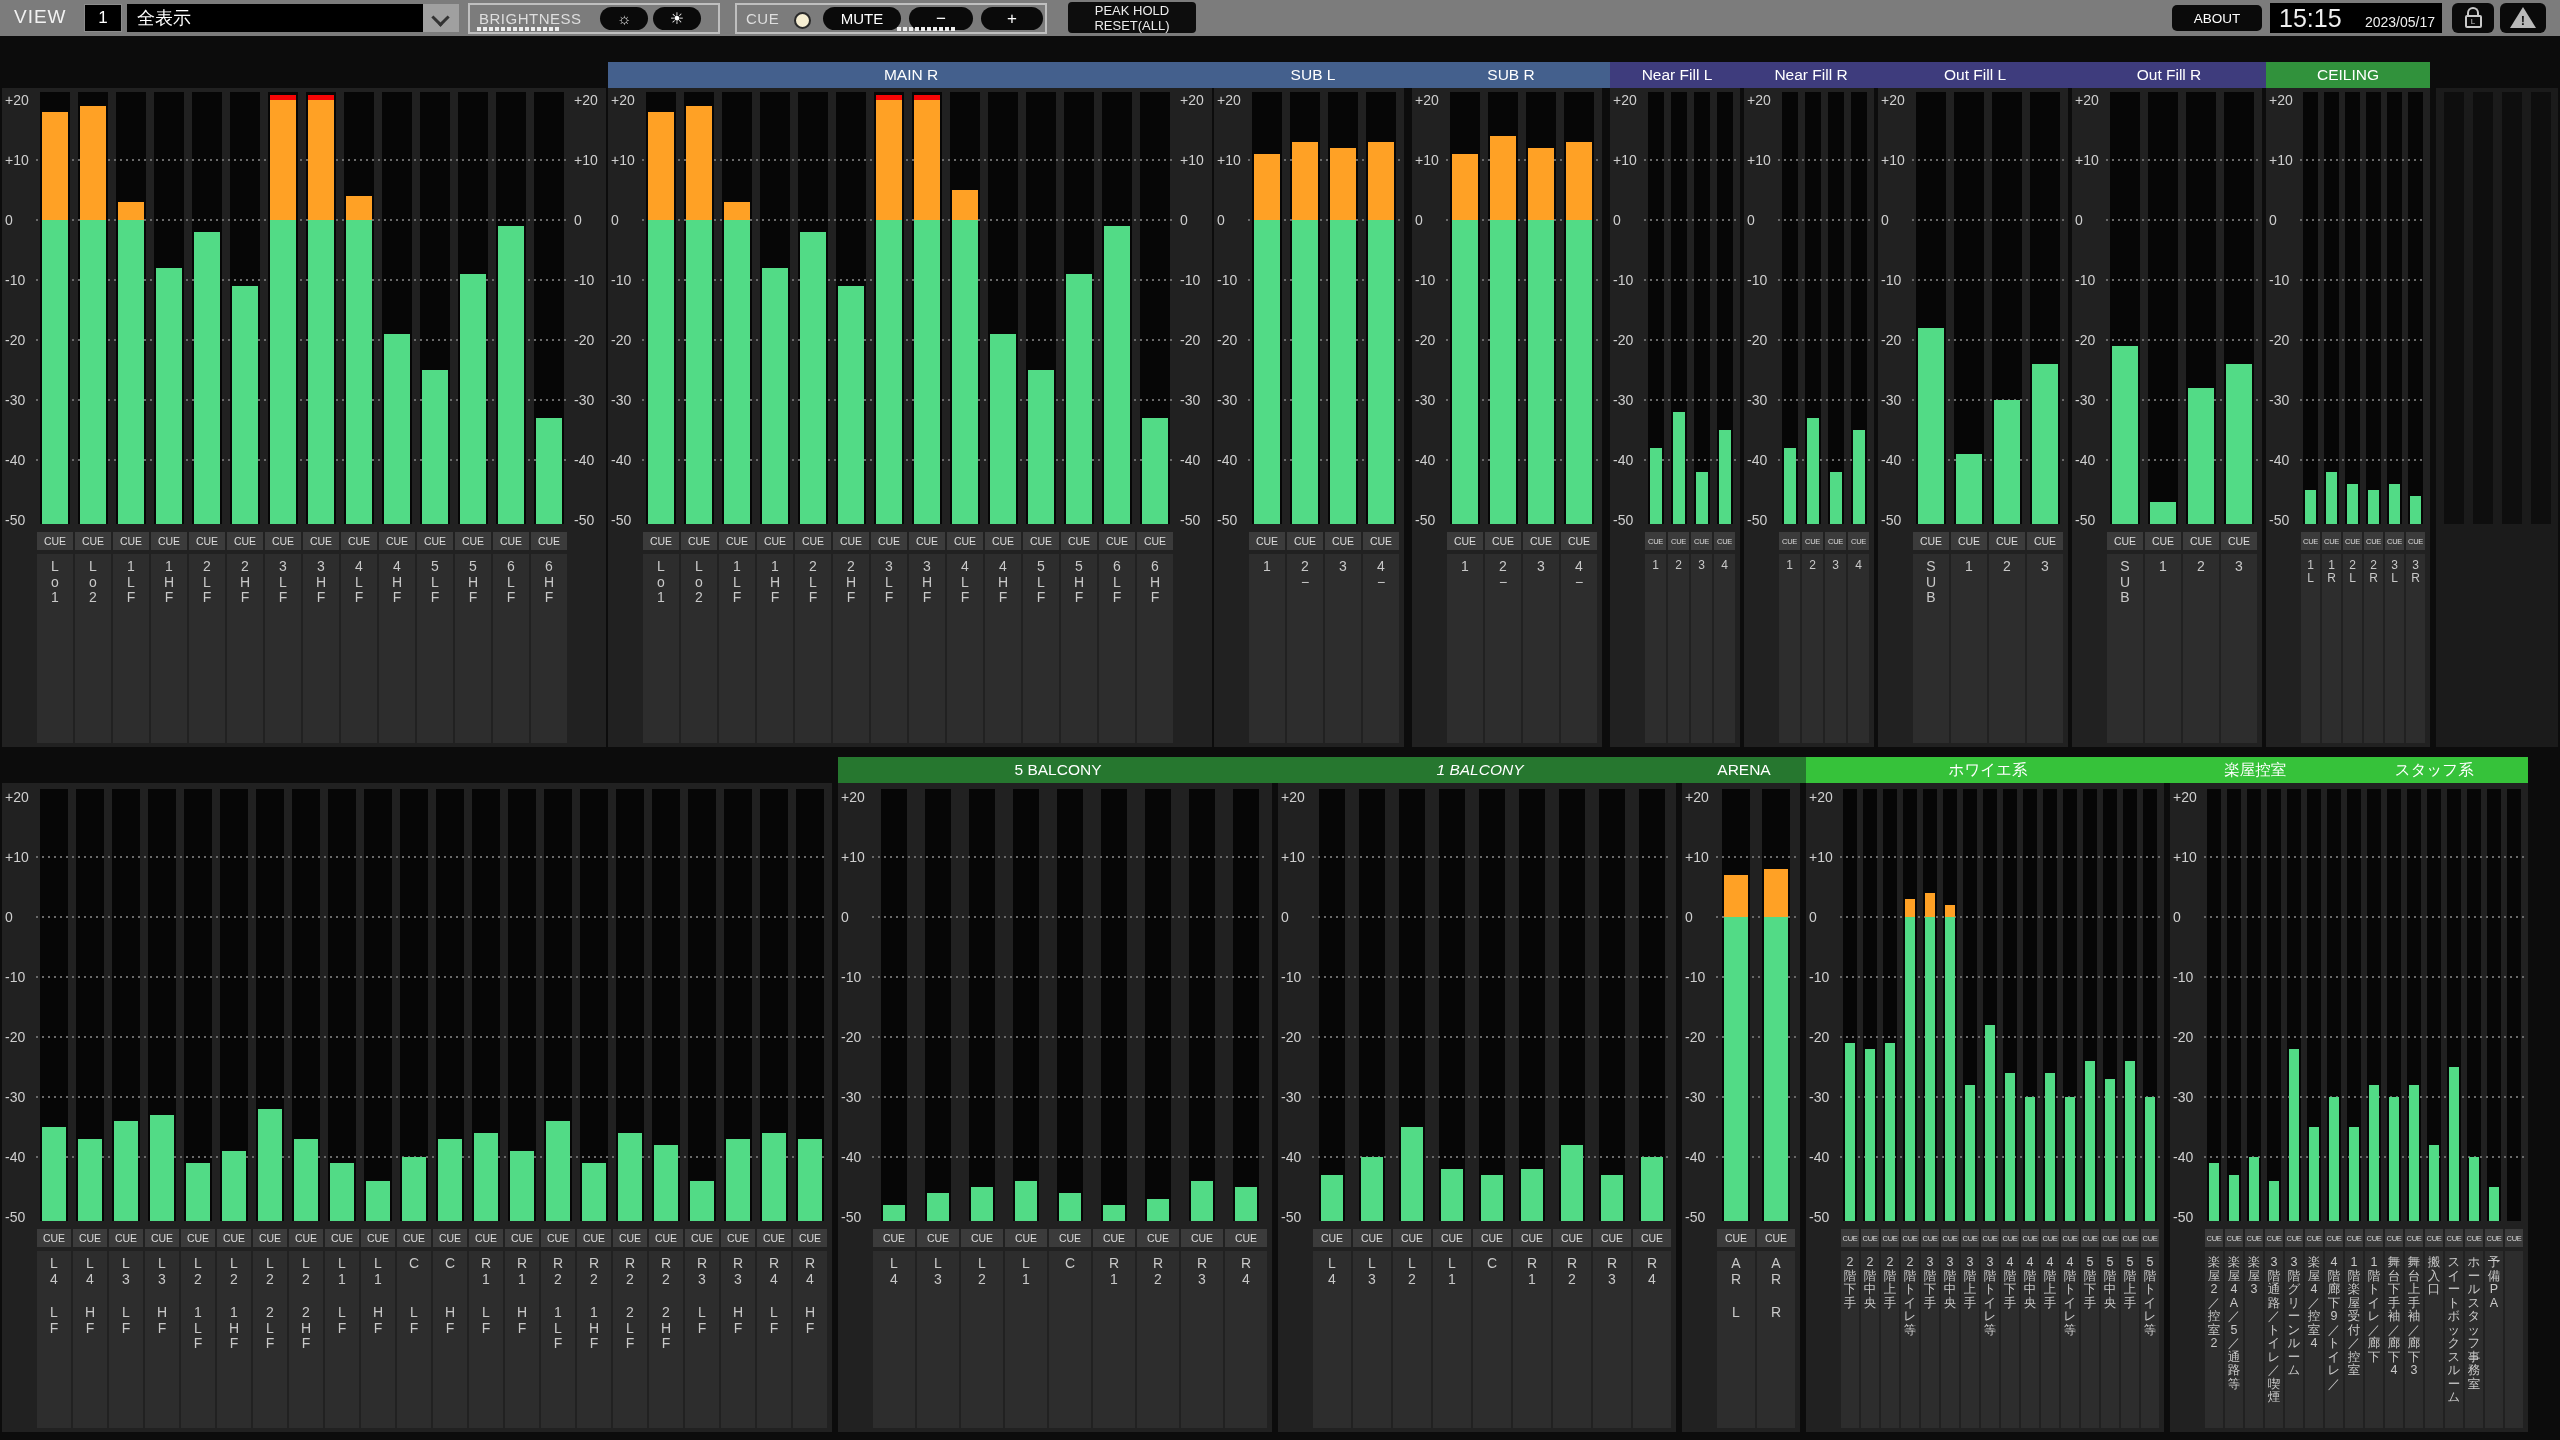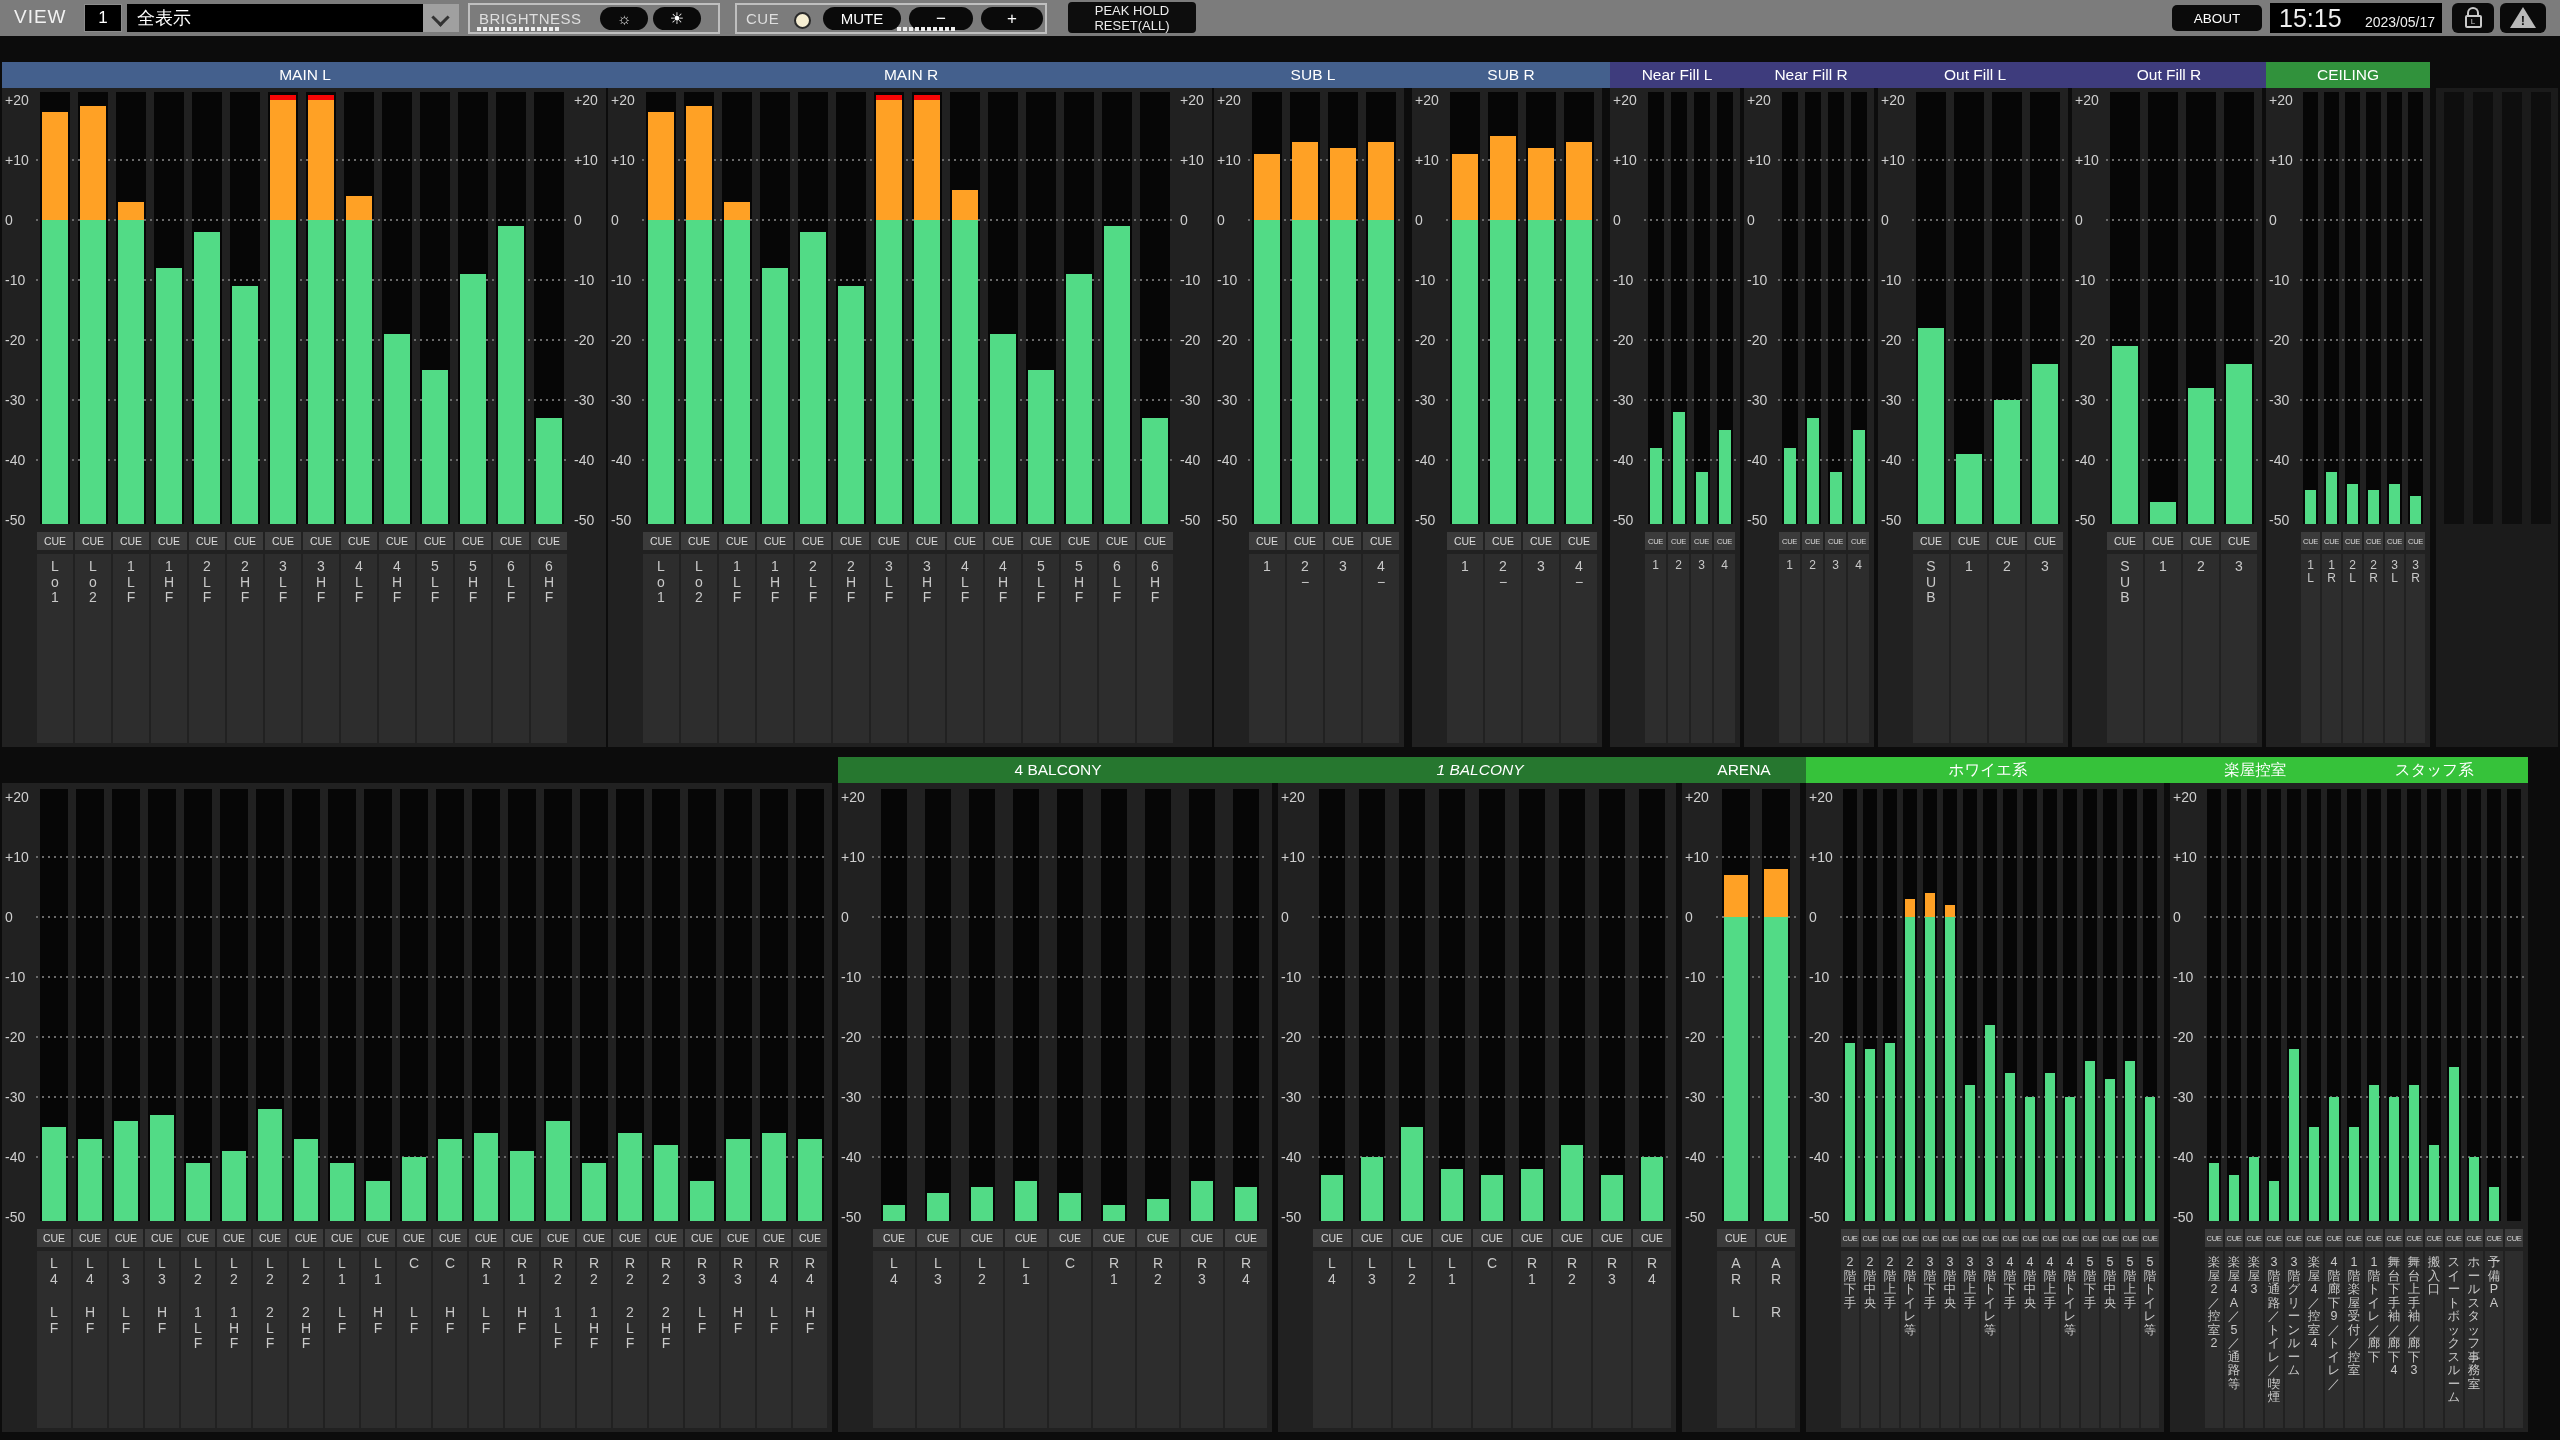--- a/index.html
+++ b/index.html
@@ -67,23 +67,20 @@
   .lab{position:absolute;background:#2d2d2d;color:#c9c9c9;font-size:14px;line-height:15.5px;
       text-align:center;padding-top:5px;box-sizing:border-box;z-index:2;}
   .lab .lab-part{white-space:pre-line;}
   .lab-jp{font-size:12.5px;line-height:13.5px;}
   .lab-nr{font-size:12px;line-height:13px;}
 </style>
 </head>
 <body>
 
 <div id="meters">
-    <div class="hdr" style="left: 2px; top: 62px; width: 606px; height: 26px; background: rgb(68, 96, 141);">
-      <span>MAIN L</span>
-    </div>
     <div class="panel" style="left: 2px; top: 88px; width: 604px; height: 659px;">
       <div class="snum" style="left: 3px; top: 4px;">+20</div>
       <div class="snum" style="left: 572px; top: 4px;">+20</div>
       <div class="snum" style="left: 3px; top: 64px;">+10</div>
       <div class="snum" style="left: 572px; top: 64px;">+10</div>
       <div class="snum" style="left: 3px; top: 124px;">0</div>
       <div class="snum" style="left: 572px; top: 124px;">0</div>
       <div class="snum" style="left: 3px; top: 184px;">-10</div>
       <div class="snum" style="left: 572px; top: 184px;">-10</div>
       <div class="snum" style="left: 3px; top: 244px;">-20</div>
@@ -917,21 +914,21 @@
       </div>
       <div class="cue" style="left: 791px; top: 446px; width: 34px;">CUE</div>
       <div class="lab" style="left: 791px; top: 468px; width: 34px; height: 177px; position: absolute;">
         <div class="lab-part">R
 4</div>
         <div class="lab-part" style="position: absolute; top: 54px; left: 0px; width: 100%;">H
 F</div>
       </div>
     </div>
     <div class="hdr" style="left: 838px; top: 757px; width: 440px; height: 26px; background: rgb(38, 119, 47);">
-      <span>4 BALCONY</span>
+      <span>5 BALCONY</span>
     </div>
     <div class="panel" style="left: 838px; top: 783px; width: 434px; height: 649px;">
       <div class="snum" style="left: 3px; top: 6px;">+20</div>
       <div class="snum" style="left: 3px; top: 66px;">+10</div>
       <div class="snum" style="left: 3px; top: 126px;">0</div>
       <div class="snum" style="left: 3px; top: 186px;">-10</div>
       <div class="snum" style="left: 3px; top: 246px;">-20</div>
       <div class="snum" style="left: 3px; top: 306px;">-30</div>
       <div class="snum" style="left: 3px; top: 366px;">-40</div>
       <div class="snum" style="left: 3px; top: 426px;">-50</div>

